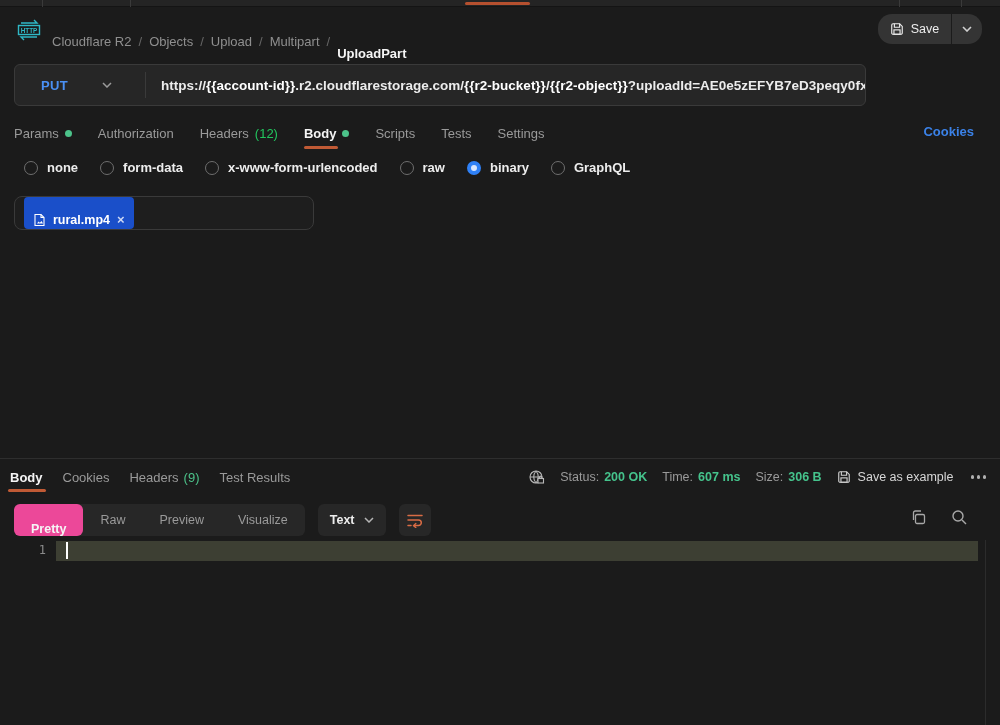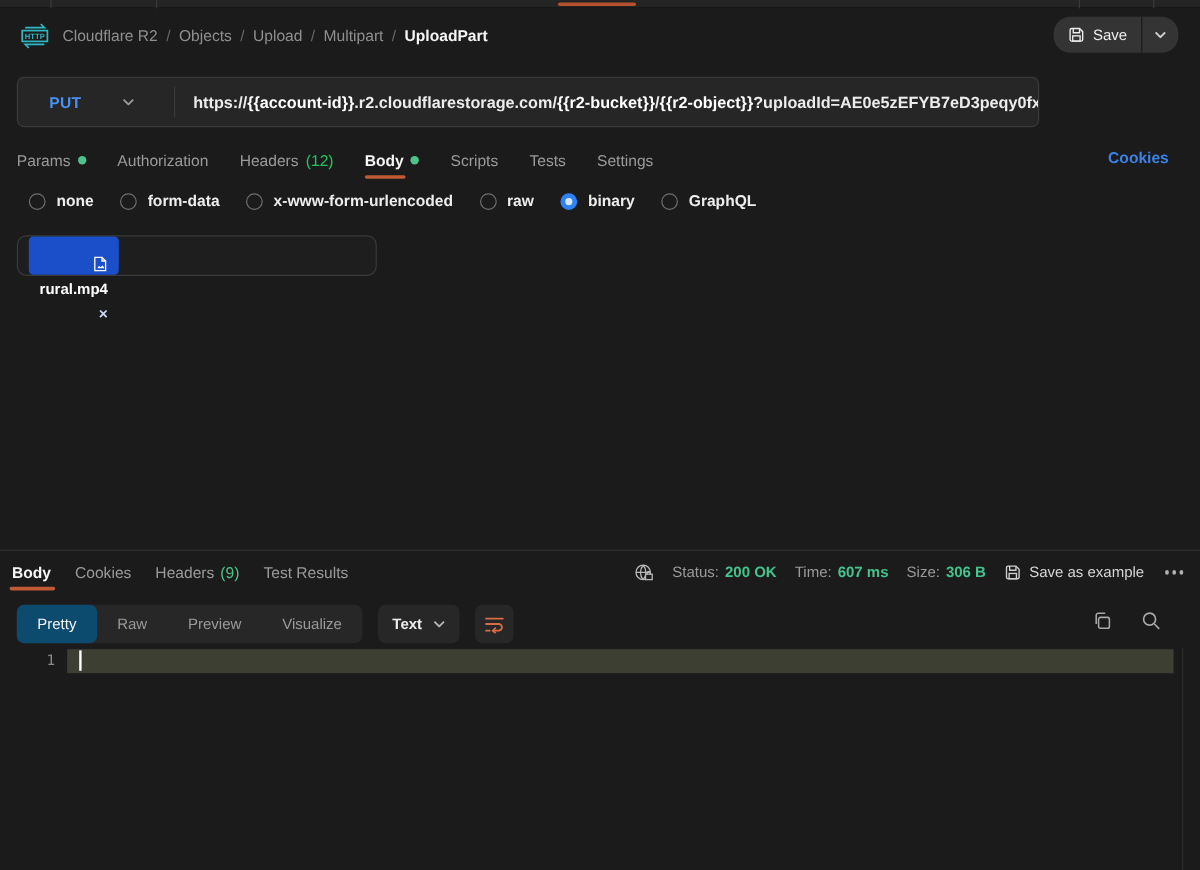--- a/index.html
+++ b/index.html
@@ -10,21 +10,21 @@
   
   .top-strip{position:absolute;top:0;left:0;width:100%;height:7px;background:#242424;border-bottom:1px solid #141414;}
   .top-strip .sep{position:absolute;top:0;width:1px;height:7px;background:#3a3a3a;}
   .top-strip .active-underline{position:absolute;bottom:1px;left:465px;width:65px;height:3px;background:#b5502f;border-radius:2px;}
 
   
   .header-row{position:absolute;top:7px;left:0;width:100%;height:48px;}
   .http-badge{position:absolute;left:16px;top:12px;width:26px;height:22px;}
   .breadcrumb{position:absolute;left:52px;top:15px;font-size:13px;color:#8f8f8f;display:flex;gap:7px;align-items:center;white-space:nowrap;}
   .breadcrumb .sep{color:#666;}
-  .breadcrumb .current{color:#f5f5f5;font-weight:700;}
+  .breadcrumb .current{color:#f5f5f5;font-weight:700;margin-top:24px;}
   .save-btn{position:absolute;left:878px;top:7px;width:104px;height:30px;background:#343434;border-radius:14px;display:flex;align-items:center;overflow:hidden;}
   .save-btn .main{flex:1;display:flex;align-items:center;justify-content:center;gap:7px;height:100%;font-size:12.5px;color:#ededed;cursor:pointer;}
   .save-btn .divider{width:1px;height:100%;background:#1b1b1b;}
   .save-btn .caret{width:30px;height:100%;display:flex;align-items:center;justify-content:center;cursor:pointer;color:#cfcfcf;}
 
   
   .url-bar{position:absolute;left:14px;top:64px;width:852px;height:42px;background:#262626;border:1px solid #3a3a3a;border-radius:6px;display:flex;align-items:center;overflow:hidden;}
   .method{width:130px;height:100%;display:flex;align-items:center;padding-left:26px;gap:34px;cursor:pointer;flex:none;text-align:center;}
   .method .label{color:#4a90f4;font-weight:700;font-size:13px;letter-spacing:.3px;}
   .method .caret{color:#9a9a9a;}
@@ -46,42 +46,42 @@
   .cookies-link{position:absolute;right:26px;top:124px;font-size:13px;font-weight:600;color:#3b82e8;cursor:pointer;}
 
   
   .radio-row{position:absolute;left:24px;top:160px;display:flex;gap:22px;align-items:center;font-size:13px;font-weight:600;color:#ededed;}
   .radio-opt{display:flex;align-items:center;gap:9px;cursor:pointer;}
   .radio-circle{width:14px;height:14px;border-radius:50%;border:1.5px solid #6e6e6e;background:transparent;flex:none;}
   .radio-opt.selected .radio-circle{border:4.5px solid #2f81f7;background:#d8e6ff;}
 
   
   .file-box{position:absolute;left:14px;top:196px;width:300px;height:34px;border:1px solid #3a3a3a;border-radius:8px;background:#1e1e1e;display:flex;align-items:center;padding-left:9px;}
-  .file-chip{height:24px;background:#1a4fc9;border-radius:4px;display:flex;align-items:flex-end;gap:7px;padding:16px 9px;color:#fff;font-size:12.5px;font-weight:600;flex-direction:column;}
+  .file-chip{height:24px;background:#1a4fc9;border-radius:4px;display:flex;align-items:flex-start;gap:7px;padding:16px 9px;color:#fff;font-size:12.5px;font-weight:600;}
   .file-chip .close{color:#cdd8f5;font-size:13px;cursor:pointer;line-height:1;}
 
   
   .section-divider{position:absolute;left:0;top:458px;width:100%;height:1px;background:#2e2e2e;}
   .resp-tabs{position:absolute;left:10px;top:462px;height:30px;display:flex;gap:20px;align-items:center;font-size:13px;color:#9a9a9a;}
   .resp-tab{position:relative;display:flex;gap:5px;align-items:center;cursor:pointer;white-space:nowrap;}
   .resp-tab .count{color:#4cc38a;}
   .resp-tab.active{color:#f5f5f5;font-weight:700;}
   .resp-tab.active .tab-underline{position:absolute;left:-2px;bottom:-7px;width:38px;height:3px;background:#c05a35;border-radius:2px;}
   .resp-meta{position:absolute;right:12px;top:462px;height:30px;display:flex;align-items:center;gap:15px;font-size:12.5px;color:#9a9a9a;}
   .meta-group{display:flex;gap:5px;align-items:center;white-space:nowrap;}
   .meta-group .val{color:#45c38c;font-weight:600;cursor:pointer;}
   .save-example{display:flex;align-items:center;gap:7px;color:#d6d6d6;cursor:pointer;white-space:nowrap;}
   .more-btn{display:flex;gap:2.5px;align-items:center;cursor:pointer;padding:4px 2px;}
   .more-btn i{width:3.5px;height:3.5px;border-radius:50%;background:#b0b0b0;display:block;}
 
   
   .view-row{position:absolute;left:14px;top:503px;height:34px;display:flex;align-items:center;gap:13px;}
   .segmented{display:flex;background:#272727;border-radius:6px;height:32px;align-items:stretch;}
   .segment{display:flex;align-items:center;padding:0 17px;font-size:12.5px;color:#9a9a9a;cursor:pointer;border-radius:6px;}
-  .segment.active{background:#0c4a6e;color:#f5f5f5;font-weight:400;}
+  .segment.active{background:#ec4899;color:#f5f5f5;font-weight:700;align-items:flex-end;}
   .lang-dropdown{height:32px;background:#272727;border-radius:6px;display:flex;align-items:center;gap:9px;padding:0 12px;font-size:12.5px;font-weight:600;color:#ededed;cursor:pointer;}
   .lang-dropdown .caret{color:#b5b5b5;}
   .wrap-btn{width:32px;height:32px;background:#272727;border-radius:6px;display:flex;align-items:center;justify-content:center;cursor:pointer;color:#d96c45;}
   .tool-icons{position:absolute;top:509px;display:flex;gap:24px;color:#a8a8a8;}
   .tool-icons{left:910px;}
   .tool-icon{cursor:pointer;}
 
   
   .editor{position:absolute;left:0;top:540px;width:100%;height:185px;}
   .editor .gutter{position:absolute;left:0;top:3px;width:46px;text-align:right;font-family:"DejaVu Sans Mono",monospace;font-size:12px;color:#8a8a8a;}

